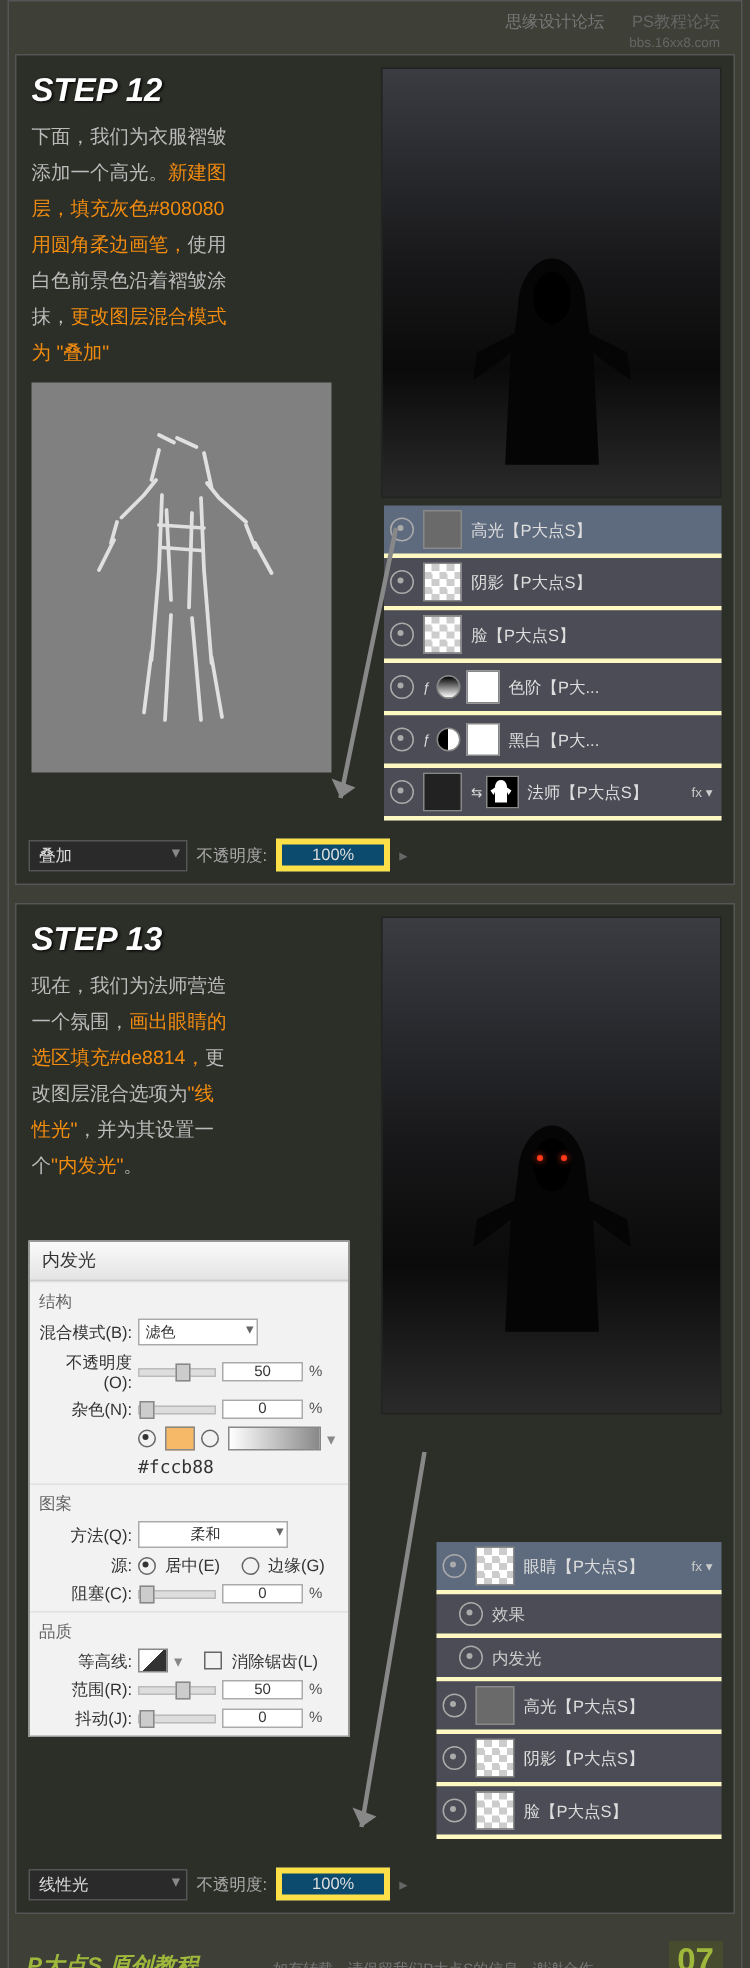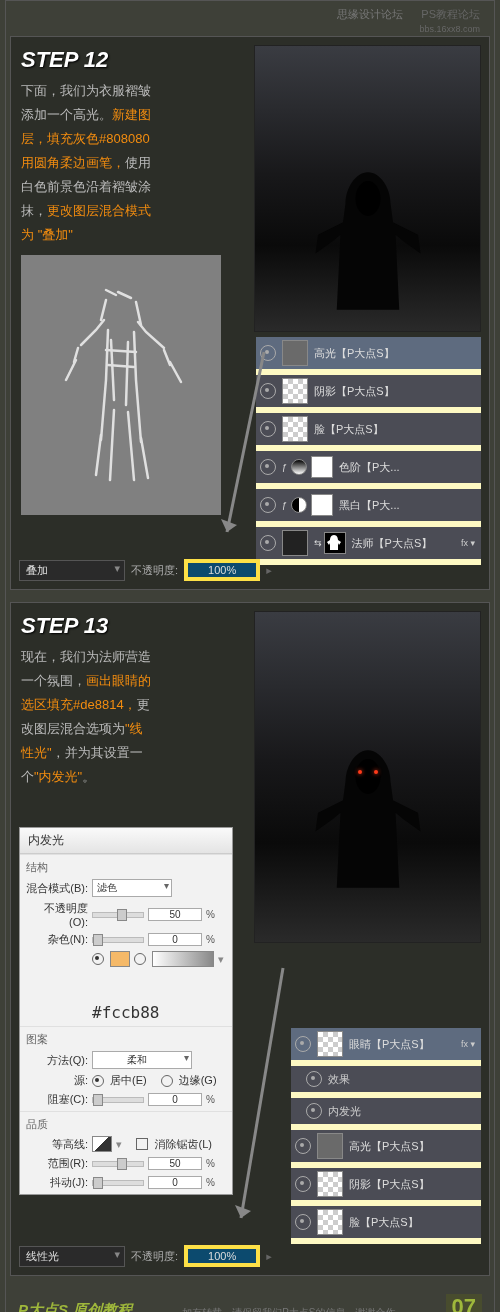--- a/index.html
+++ b/index.html
@@ -91,21 +91,21 @@
     position: absolute;
     right: 8px;
     width: 225px;
     font-size: 11px;
     color: #ddd;
   }
   .layer-row {
     display: flex;
     align-items: center;
     background: #4b4c55;
-    border-bottom: 6px solid #fef9c3;
+    border-bottom: 3px solid #fef9c3;
     padding: 3px 4px;
     height: 26px;
   }
   .layer-row.selected { background: #5e6b7f; }
   .layer-row.sub { padding-left: 30px; height: 20px; background: #4b4c55; color: #ccc; }
   .eye-ic {
     width: 14px; height: 14px;
     border-radius: 50%;
     border: 1px solid #aaa;
     margin-right: 6px;
@@ -426,21 +426,21 @@
         <div class="fx-line">
           <label></label>
           <span class="radio on"></span>
           <span class="swatch" style="background:#f5b968;"></span>
           <span class="radio"></span>
           <div class="grad-bar"></div>
           <span style="width:8px;color:#888;">▾</span>
         </div>
         <div class="fx-line">
           <label></label>
-          <span style="font-family:monospace;font-size:16px;margin-top:32px;">#fccb88</span>
+          <span style="font-family:monospace;font-size:12px;">#fccb88</span>
         </div>
       </div>
       <div class="fx-section">
         <div class="fx-sub">图案</div>
         <div class="fx-line">
           <label>方法(Q):</label>
           <span class="combo" style="width:50px;padding-left:34px;">柔和</span>
         </div>
         <div class="fx-line">
           <label>源:</label>

